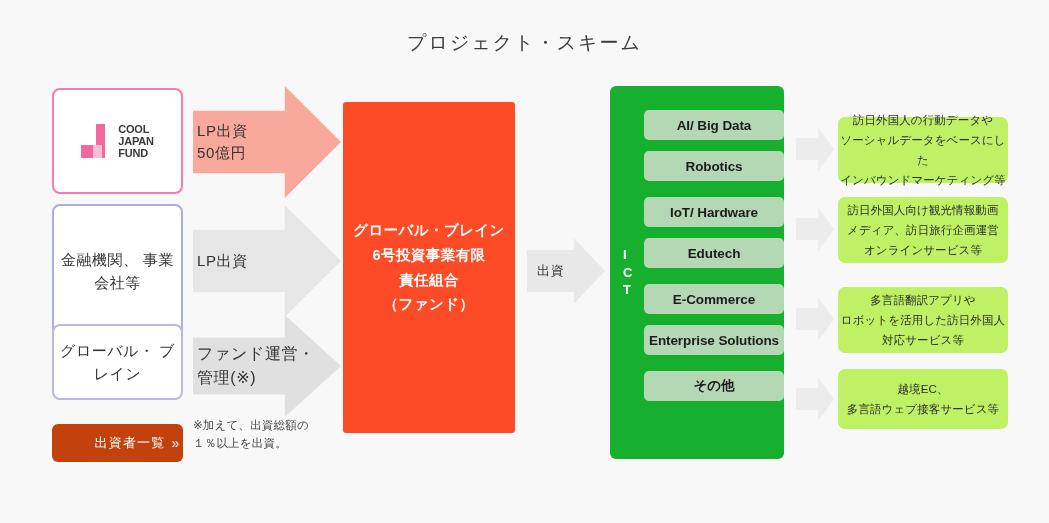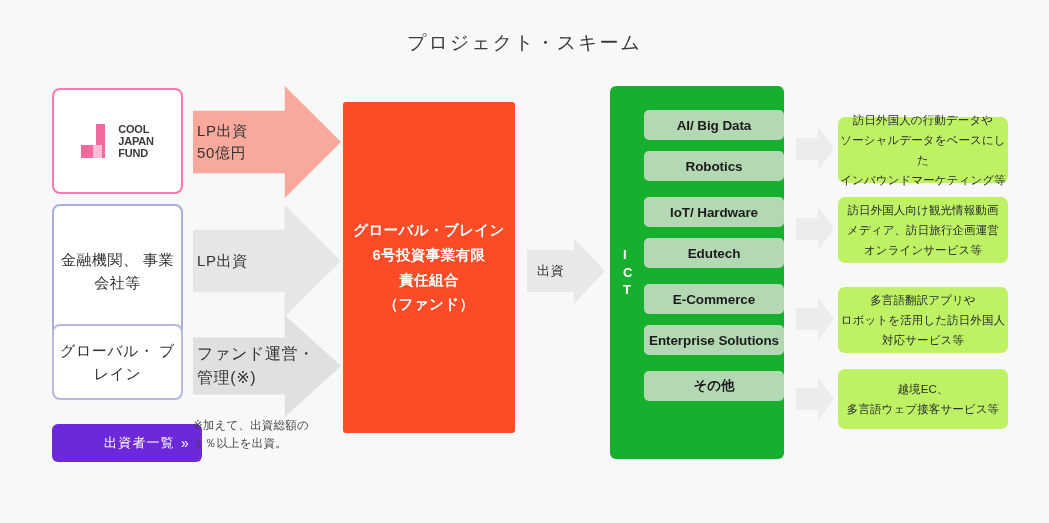--- a/index.html
+++ b/index.html
@@ -69,22 +69,22 @@
     line-height: 1.12;
     letter-spacing: -0.2px;
     color: #3a3a3a;
     text-align: left;
   }
 
   
   #investors-button {
     position: absolute;
     left: 52px; top: 424px;
-    width: 150px; height: 38px;
-    background: #6d28d9;
+    width: 131px; height: 38px;
+    background: #c2410c;
     border: none;
     border-radius: 6px;
     color: #ffffff;
     font-size: 13px;
     letter-spacing: 1.2px;
     font-family: "Liberation Sans", "DejaVu Sans", sans-serif;
     display: flex;
     align-items: center;
     justify-content: center;
     gap: 6px;

